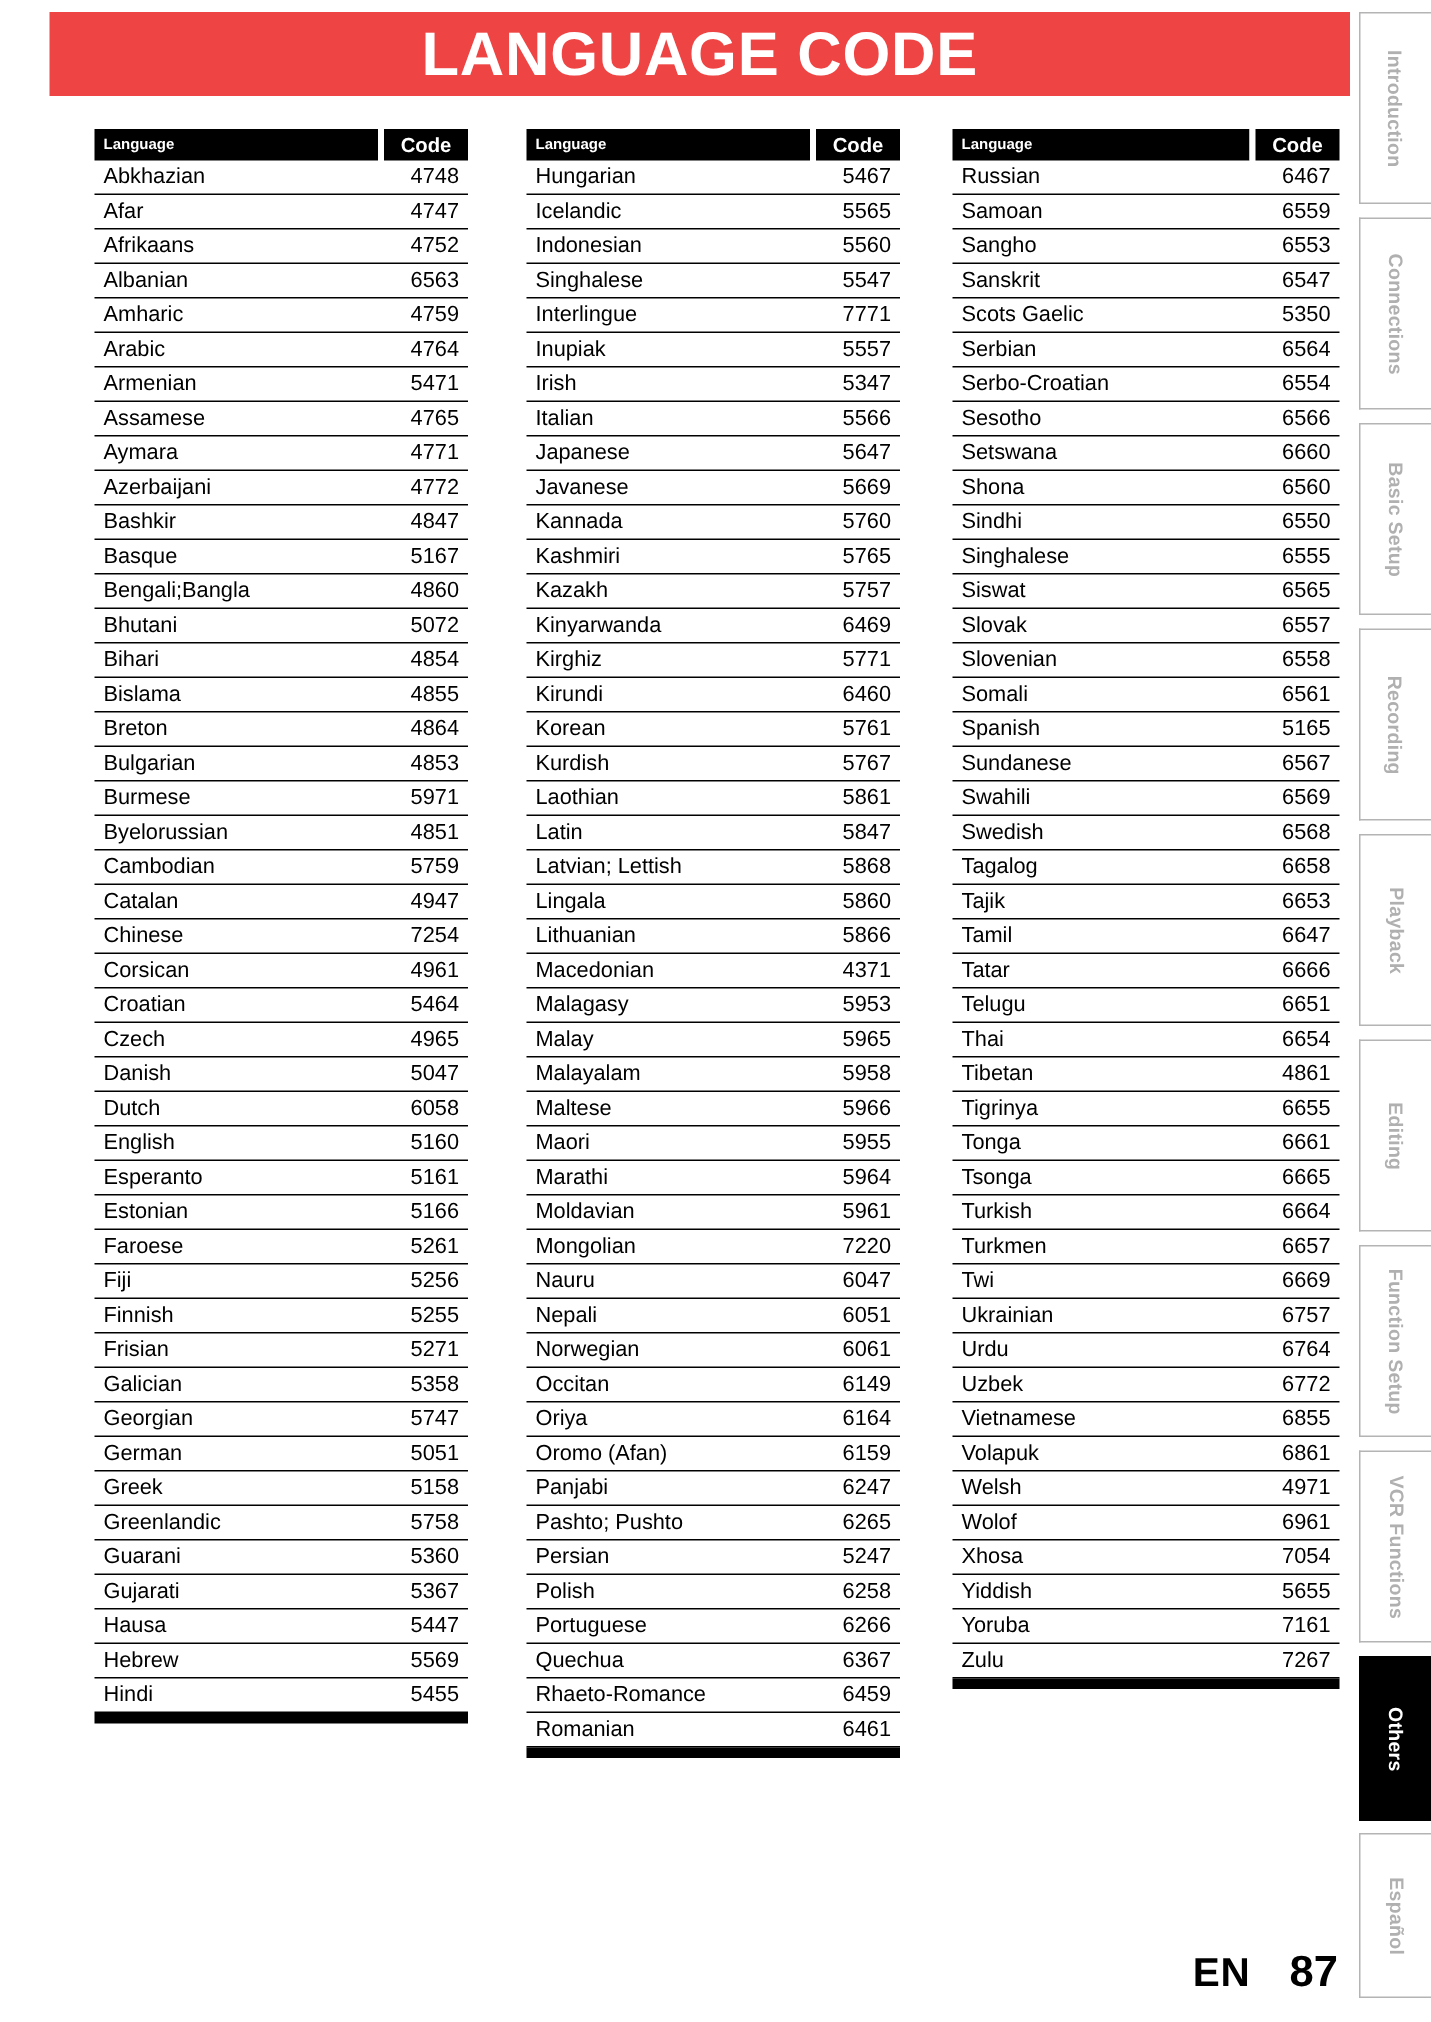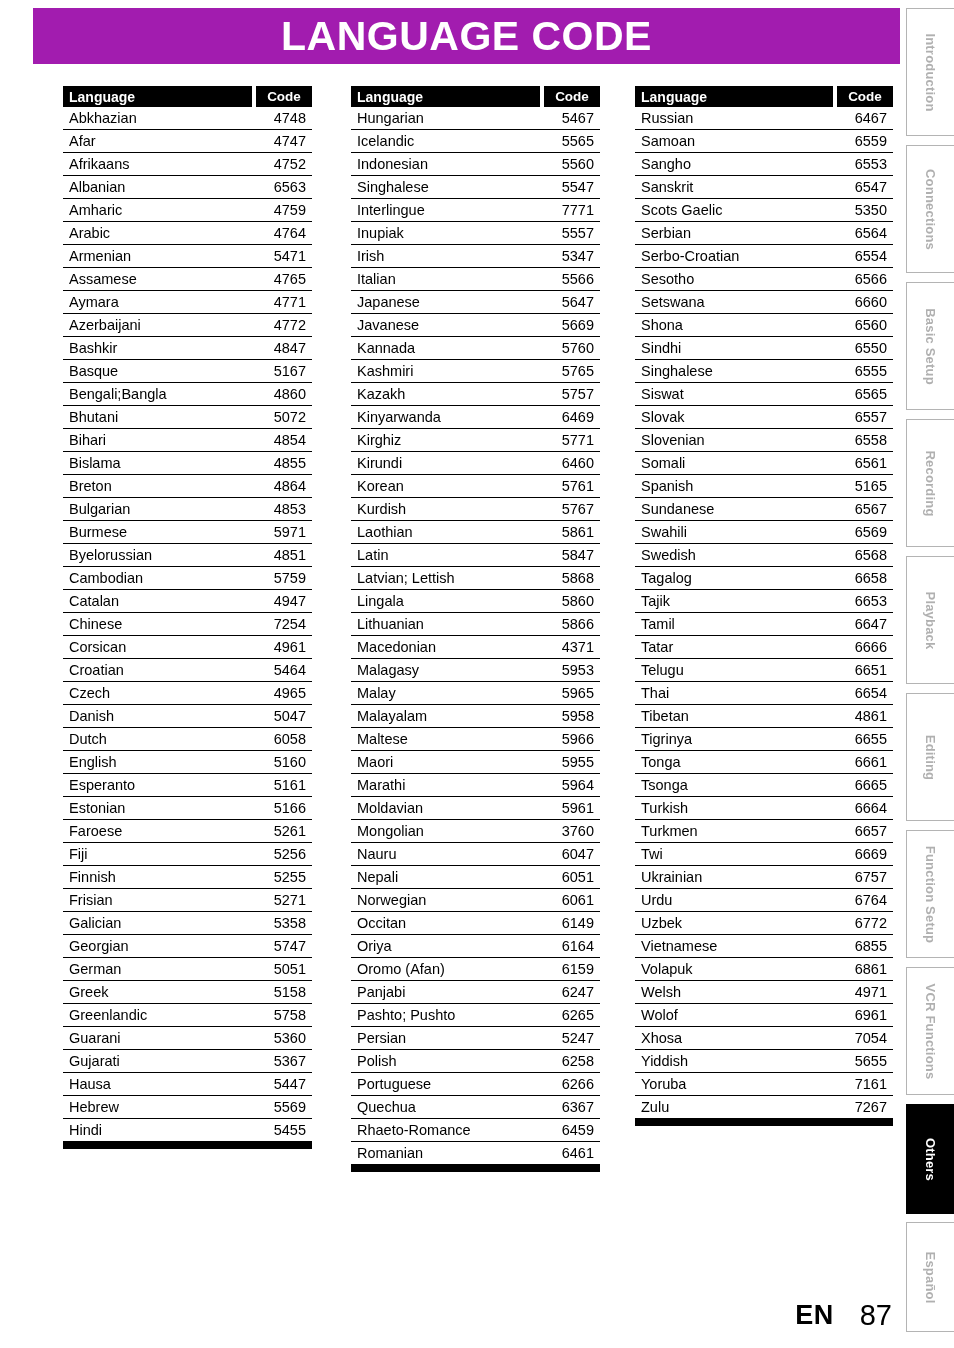--- a/index.html
+++ b/index.html
@@ -15,21 +15,21 @@
     -webkit-font-smoothing: antialiased;
   }
 
   
   #title-banner {
     position: absolute;
     left: 33px;
     top: 8px;
     width: 867px;
     height: 56px;
-    background: #a21caf;
+    background: #ef4444;
     display: flex;
     align-items: center;
     justify-content: center;
   }
   #title-banner .title-text {
     color: #ffffff;
     font-size: 41px;
     font-weight: bold;
     letter-spacing: 0.5px;
     line-height: 1;
@@ -55,21 +55,21 @@
   
   .thead {
     display: flex;
     height: 21px;
     margin-bottom: 0px;
   }
   .thead .th-lang {
     flex: 1 1 auto;
     background: #000000;
     color: #ffffff;
-    font-size: 14px;
+    font-size: 10px;
     font-weight: bold;
     display: flex;
     align-items: center;
     padding-left: 6px;
     box-sizing: border-box;
   }
   .thead .th-gap {
     width: 4px;
     flex: 0 0 4px;
     background: #ffffff;
@@ -170,21 +170,21 @@
   #footer .lang-code {
     font-size: 27px;
     font-weight: bold;
     color: #000000;
     margin-right: 26px;
     letter-spacing: 0.5px;
     margin-left: 44px;
   }
   #footer .page-number {
     font-size: 29px;
-    font-weight: normal;
+    font-weight: bold;
     color: #000000;
   }
 </style>
 </head>
 <body>
 
 <div id="title-banner">
   <span class="title-text">LANGUAGE CODE</span>
 </div>
 
@@ -502,21 +502,21 @@
       <div class="trow">
         <div class="td-lang">Marathi</div>
         <div class="td-code">5964</div>
       </div>
       <div class="trow">
         <div class="td-lang">Moldavian</div>
         <div class="td-code">5961</div>
       </div>
       <div class="trow">
         <div class="td-lang">Mongolian</div>
-        <div class="td-code">3760</div>
+        <div class="td-code">7220</div>
       </div>
       <div class="trow">
         <div class="td-lang">Nauru</div>
         <div class="td-code">6047</div>
       </div>
       <div class="trow">
         <div class="td-lang">Nepali</div>
         <div class="td-code">6051</div>
       </div>
       <div class="trow">

